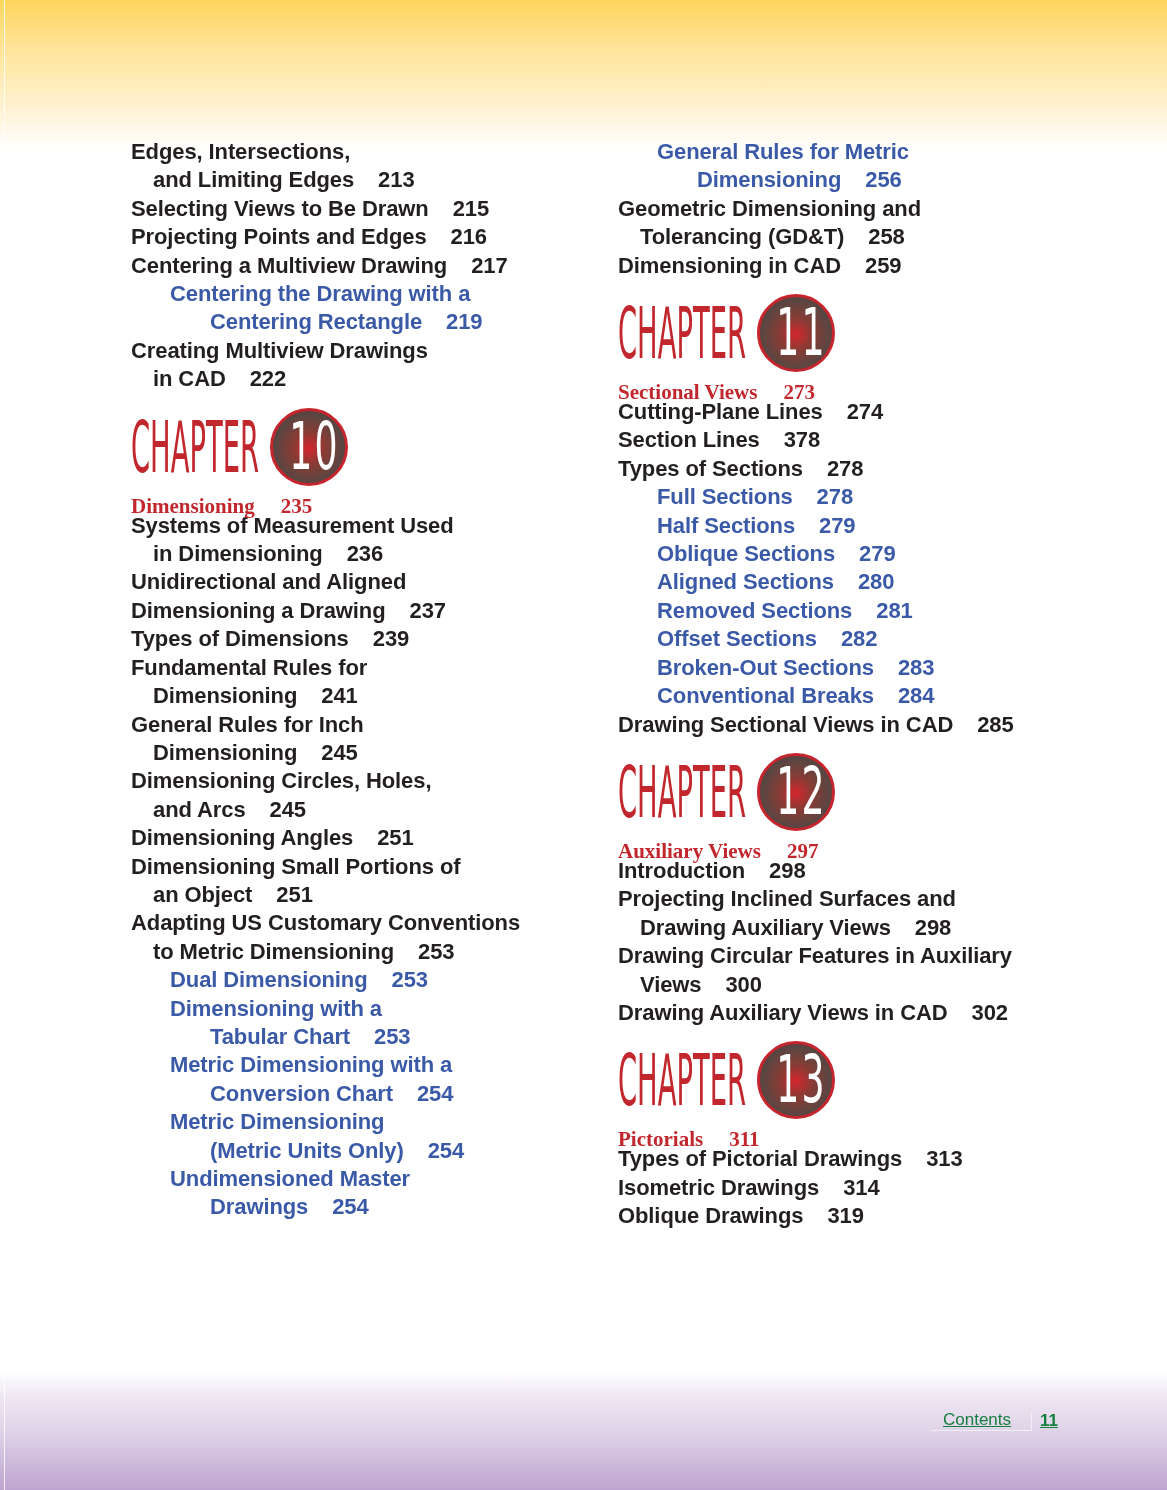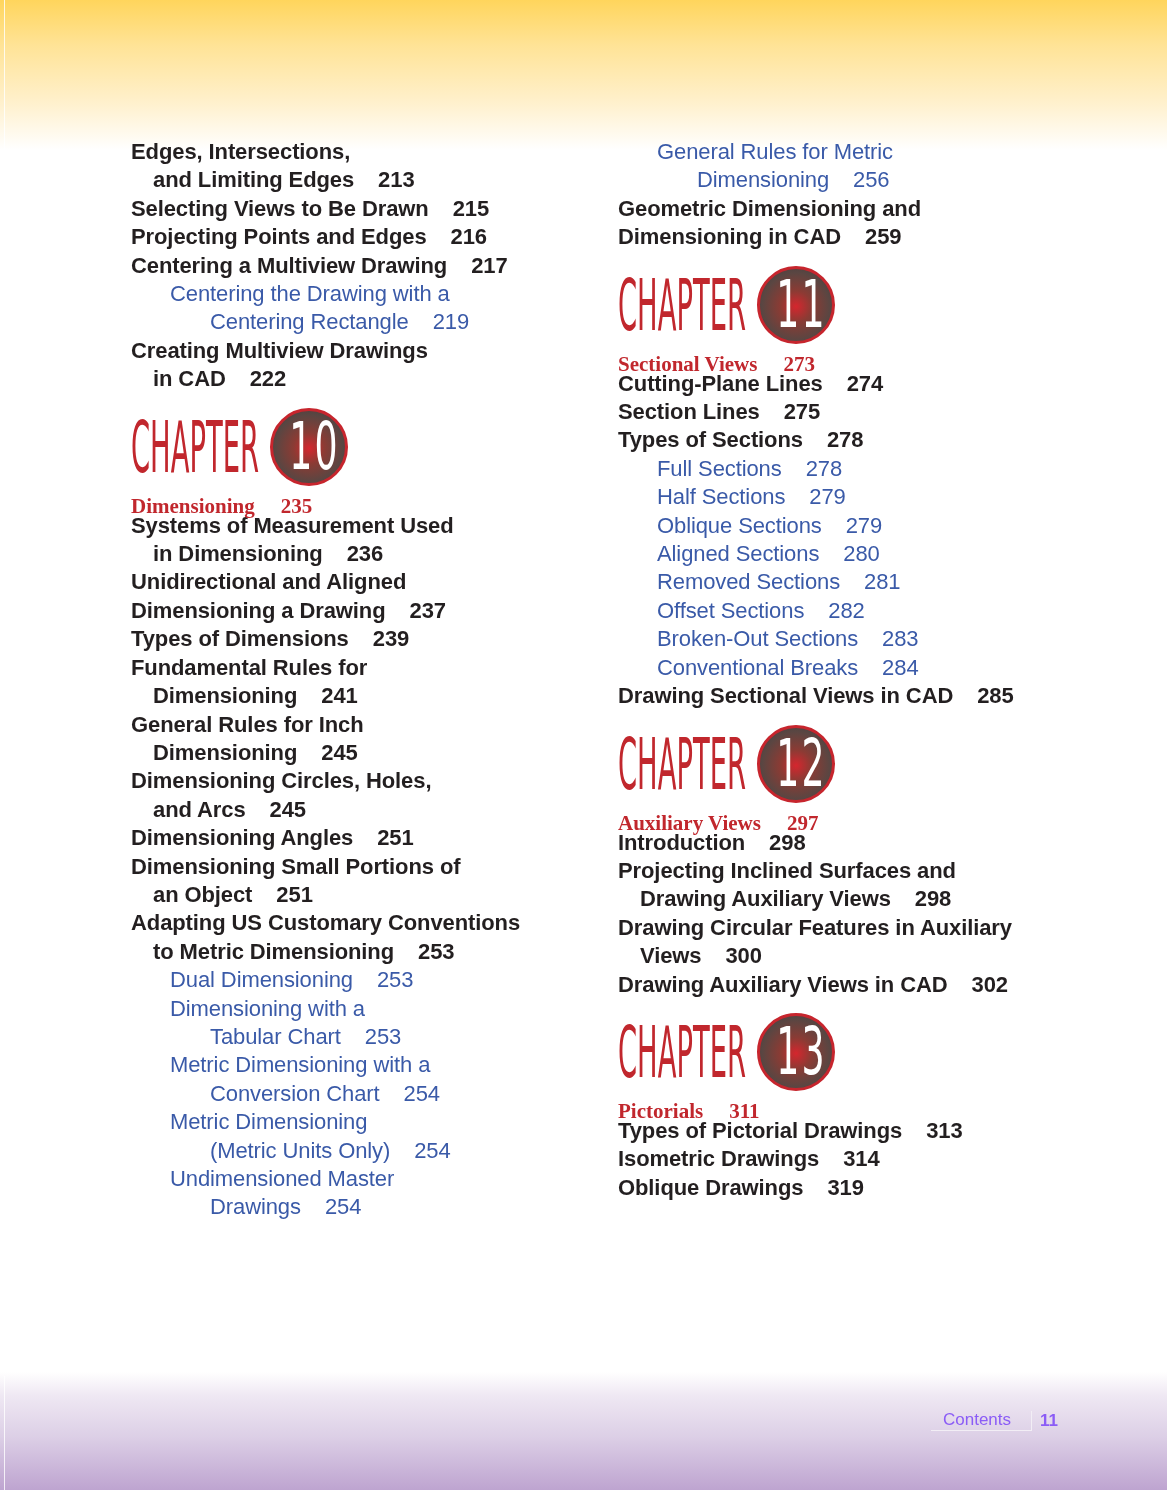--- a/index.html
+++ b/index.html
@@ -54,20 +54,21 @@
     }
     .entry .num { margin-left: 24px; }
     .lvl1 {
       font-weight: bold;
       color: #231f20;
     }
     .lvl1 .cont { padding-left: 22px; }
     .lvl2 {
       color: #3a5aa8;
       padding-left: 39px;
+      font-weight: bold;
     }
     .lvl2 .cont { padding-left: 40px; }
     .line { display: block; }
 
     .chapter-block {
       position: relative;
       height: 106px;
       margin-top: 12px;
     }
     .chapter-word {
@@ -111,21 +112,22 @@
     }
     .chapter-title .num { margin-left: 26px; }
 
     .footer {
       position: absolute;
       top: 1410px;
       left: 931px;
       display: flex;
       align-items: center;
       font-size: 17px;
-      color: #8b5cf6;
+      color: #15803d;
+      text-decoration: underline;
     }
     .footer .label {
       padding: 0 20px 0 12px;
       border-bottom: 1px solid #f2eef5;
     }
     .footer .page-num {
       font-weight: bold;
       padding-left: 8px;
       border-left: 1px solid #f2eef5;
     }
@@ -236,20 +238,21 @@
 </div>
 
 <div class="column col-right">
   <div>
       <div class="entry lvl2">
         <span class="line"><span>General Rules for Metric</span></span>
         <span class="line cont"><span>Dimensioning</span><span class="num">256</span></span>
       </div>
       <div class="entry lvl1">
         <span class="line"><span>Geometric Dimensioning and</span></span>
+        <span class="line cont"><span>Tolerancing (GD&amp;T)</span><span class="num">258</span></span>
       </div>
       <div class="entry lvl1">
         <span class="line"><span>Dimensioning in CAD</span><span class="num">259</span></span>
       </div>
     </div>
 
   <div class="chapter-block">
     <div class="chapter-word">
       <svg width="132" height="72" viewBox="0 0 132 72">
         <text x="0" y="70" font-family="DejaVu Sans, sans-serif" font-size="78" fill="#c1272d" textLength="128" lengthAdjust="spacingAndGlyphs" transform="scale(1,0.92)">CHAPTER</text>
@@ -260,21 +263,21 @@
     </div>
     <div class="chapter-title">
       <span>Sectional Views</span><span class="num">273</span>
     </div>
   </div>
   <div>
       <div class="entry lvl1">
         <span class="line"><span>Cutting-Plane Lines</span><span class="num">274</span></span>
       </div>
       <div class="entry lvl1">
-        <span class="line"><span>Section Lines</span><span class="num">275</span></span>
+        <span class="line"><span>Section Lines</span><span class="num">378</span></span>
       </div>
       <div class="entry lvl1">
         <span class="line"><span>Types of Sections</span><span class="num">278</span></span>
       </div>
       <div class="entry lvl2">
         <span class="line"><span>Full Sections</span><span class="num">278</span></span>
       </div>
       <div class="entry lvl2">
         <span class="line"><span>Half Sections</span><span class="num">279</span></span>
       </div>

